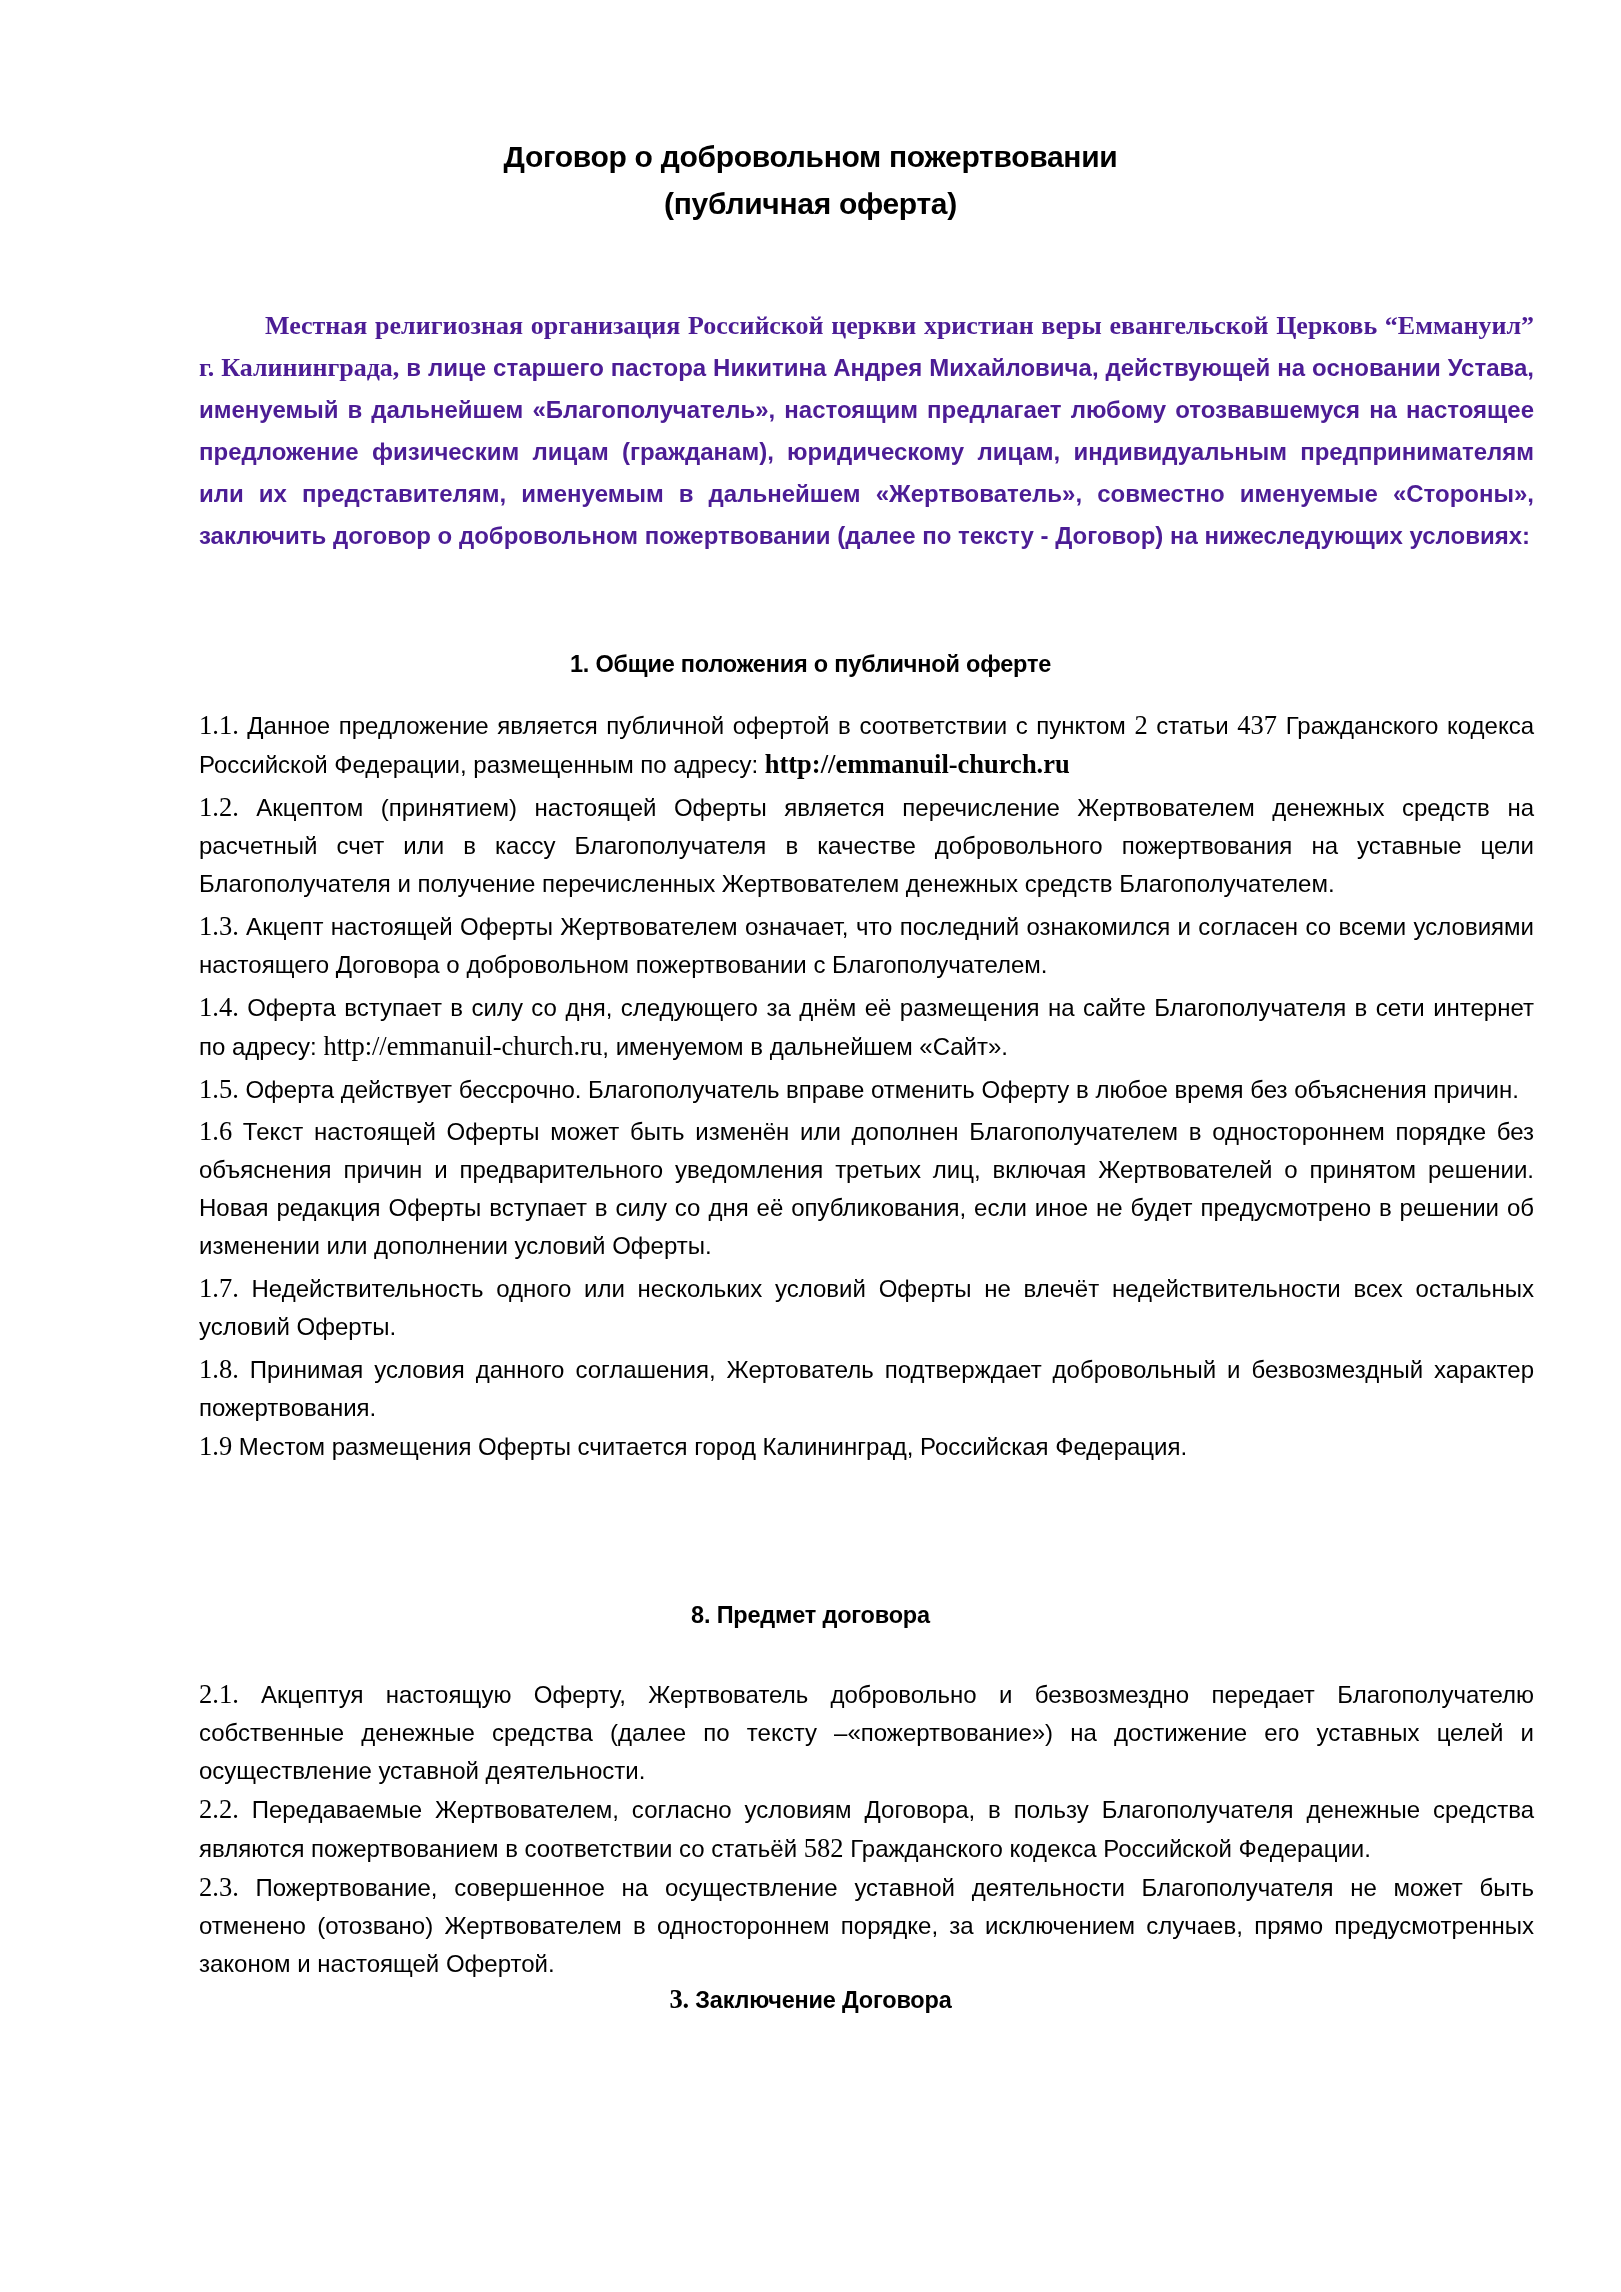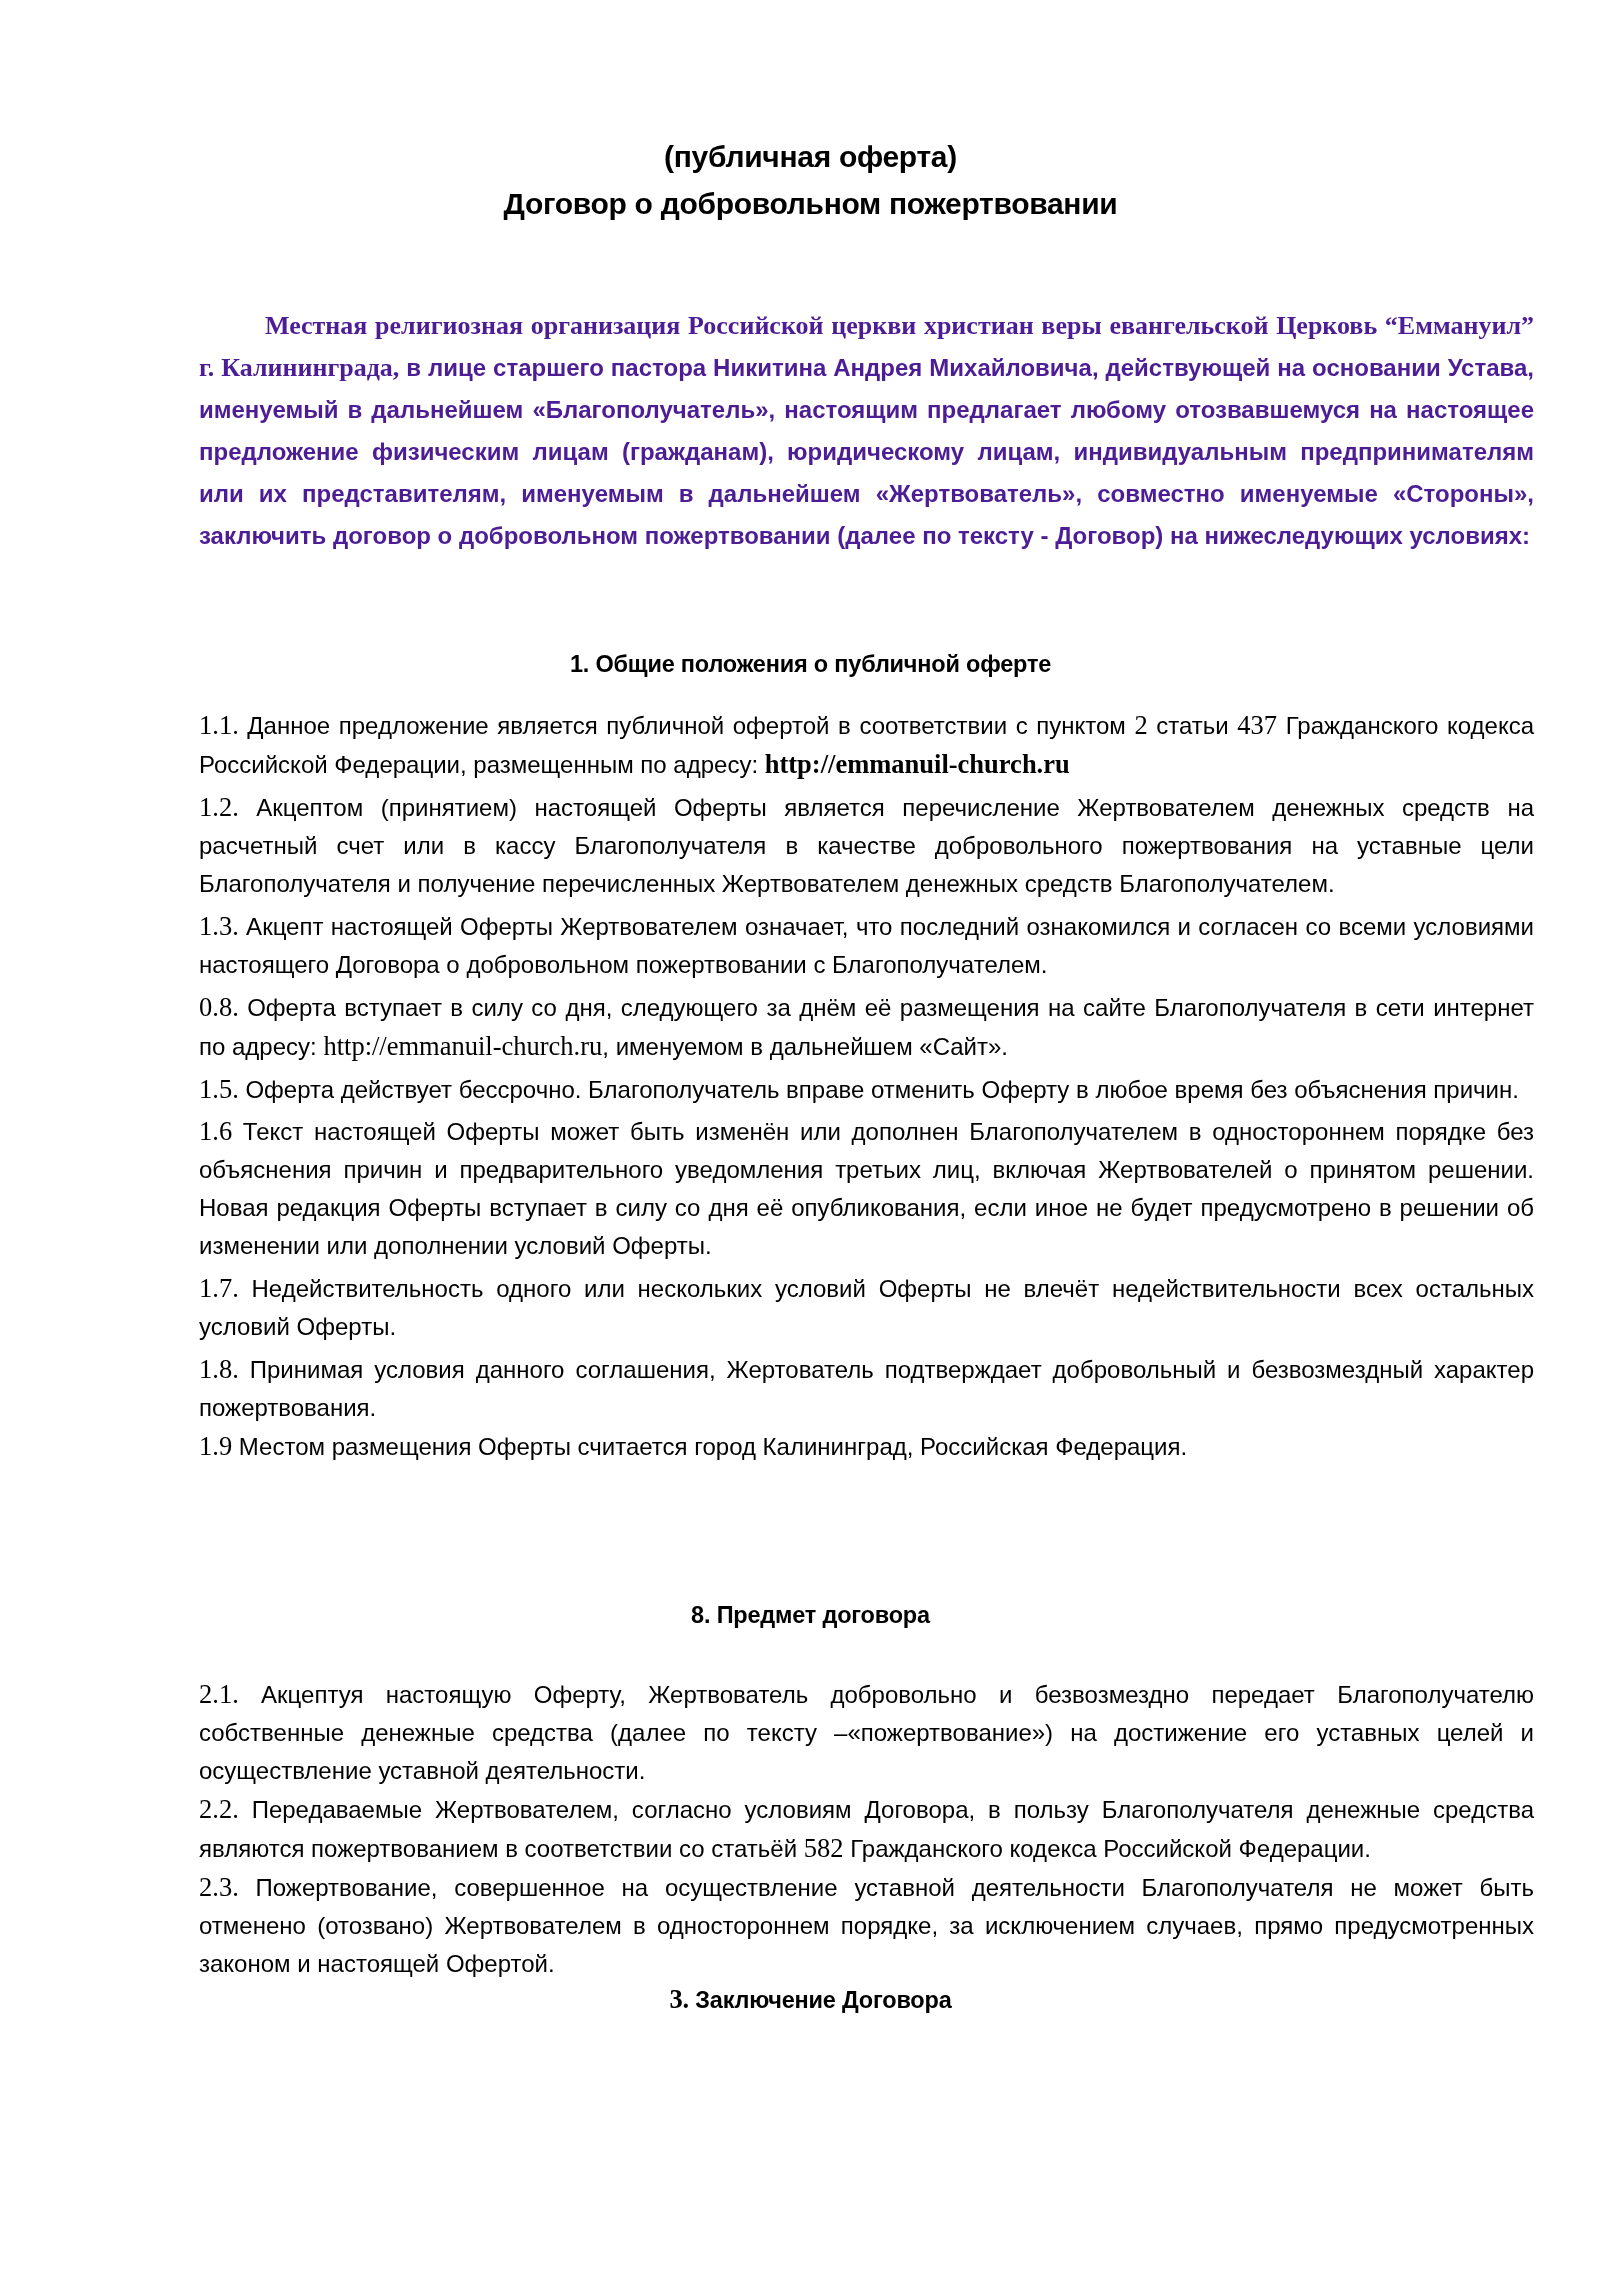--- a/index.html
+++ b/index.html
@@ -19,36 +19,36 @@
   .num { font-family: "Liberation Serif", serif; font-size: 26.5px; }
   .url-bold { font-family: "Liberation Serif", serif; font-weight: bold; font-size: 26.5px; }
   .url { font-family: "Liberation Serif", serif; font-size: 26.5px; }
 </style>
 </head>
 <body>
 
 <div class="page">
 
   <div class="title">
+    <div>Договор о добровольном пожертвовании</div>
     <div>(публичная оферта)</div>
-    <div>Договор о добровольном пожертвовании</div>
   </div>
 
   <div class="body intro"><span class="serif">Местная религиозная организация Российской церкви христиан веры евангельской Церковь “Еммануил” г. Калининграда,</span><span> в лице старшего пастора Никитина Андрея Михайловича, действующей на основании Устава, именуемый в дальнейшем «Благополучатель», настоящим предлагает любому отозвавшемуся на настоящее предложение физическим лицам (гражданам), юридическому лицам, индивидуальным предпринимателям или их представителям, именуемым в дальнейшем «Жертвователь», совместно именуемые «Стороны», заключить договор о добровольном пожертвовании (далее по тексту - Договор) на нижеследующих условиях:</span></div>
 
   <div class="h" style="top:635px;">1. Общие положения о публичной оферте</div>
 
   <div class="sec" style="top:706px;">
     <p class="item"><span class="num">1.1.</span><span> Данное предложение является публичной офертой в соответствии с пунктом </span><span class="num">2</span><span> статьи </span><span class="num">437</span><span> Гражданского кодекса Российской Федерации, размещенным по адресу: </span><span class="url-bold">http://emmanuil-church.ru</span></p>
 
     <p class="item"><span class="num">1.2.</span><span> Акцептом (принятием) настоящей Оферты является перечисление Жертвователем денежных средств на расчетный счет или в кассу Благополучателя в качестве добровольного пожертвования на уставные цели Благополучателя  и получение перечисленных Жертвователем денежных средств Благополучателем.</span></p>
 
     <p class="item"><span class="num">1.3.</span><span> Акцепт настоящей Оферты Жертвователем означает, что последний ознакомился и согласен со всеми условиями настоящего Договора о добровольном пожертвовании с Благополучателем.</span></p>
 
-    <p class="item"><span class="num">0.8.</span><span> Оферта вступает в силу со дня, следующего за днём её размещения на сайте Благополучателя в сети интернет по адресу: </span><span class="url">http://emmanuil-church.ru</span><span>, именуемом в дальнейшем «Сайт».</span></p>
+    <p class="item"><span class="num">1.4.</span><span> Оферта вступает в силу со дня, следующего за днём её размещения на сайте Благополучателя в сети интернет по адресу: </span><span class="url">http://emmanuil-church.ru</span><span>, именуемом в дальнейшем «Сайт».</span></p>
 
     <p class="item"><span class="num">1.5.</span><span> Оферта действует бессрочно. Благополучатель вправе отменить Оферту в любое время без объяснения причин.</span></p>
 
     <p class="item"><span class="num">1.6</span><span>  Текст настоящей Оферты может быть изменён или дополнен Благополучателем в одностороннем порядке без объяснения причин и предварительного уведомления третьих лиц, включая Жертвователей о принятом решении. Новая редакция Оферты вступает в силу со дня её опубликования, если иное не будет предусмотрено в решении об изменении или дополнении условий Оферты.</span></p>
 
     <p class="item"><span class="num">1.7.</span><span> Недействительность одного или нескольких условий Оферты не влечёт недействительности всех остальных условий Оферты.</span></p>
 
     <p class="item tight"><span class="num">1.8.</span><span> Принимая условия данного соглашения, Жертователь подтверждает добровольный и безвозмездный характер пожертвования.</span></p>
 
     <p class="item"><span class="num">1.9</span><span> Местом размещения Оферты считается город Калининград, Российская Федерация.</span></p>

